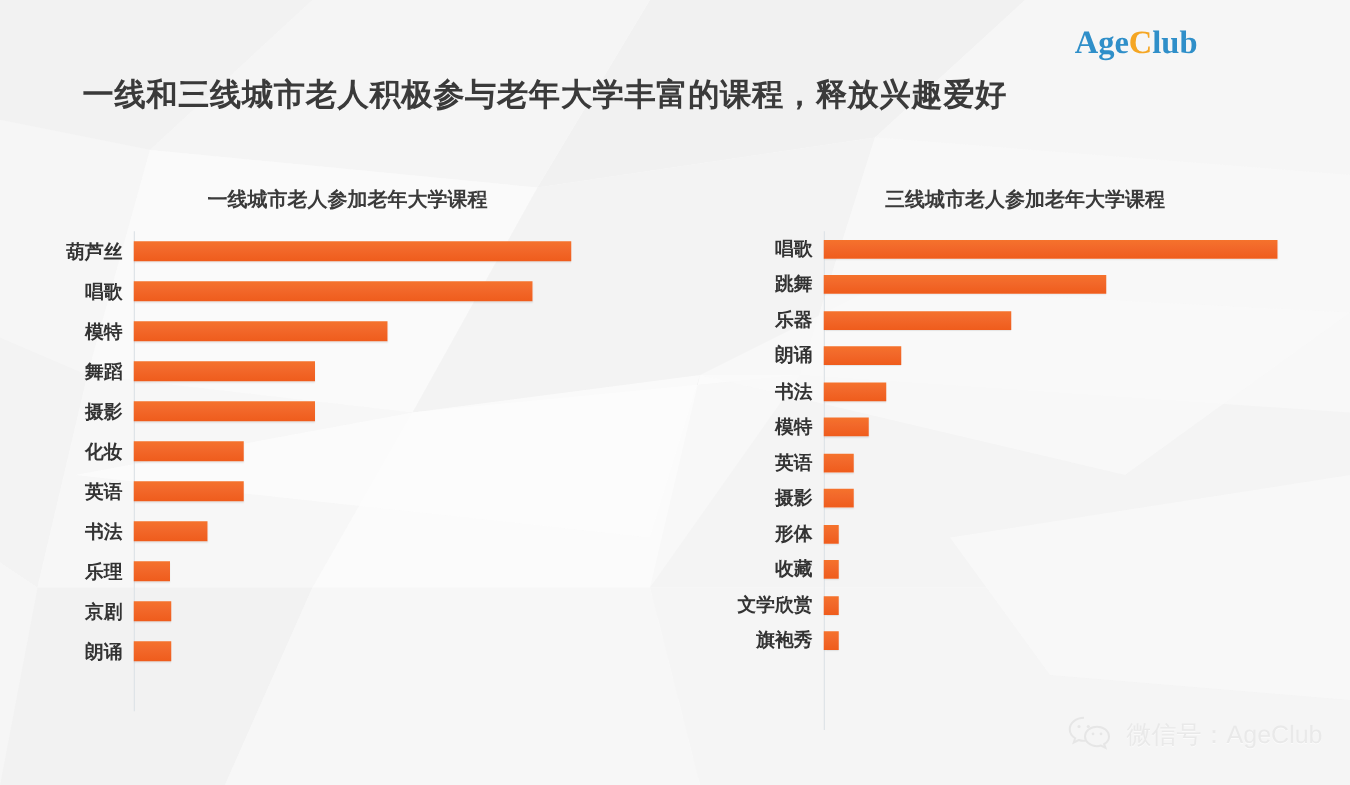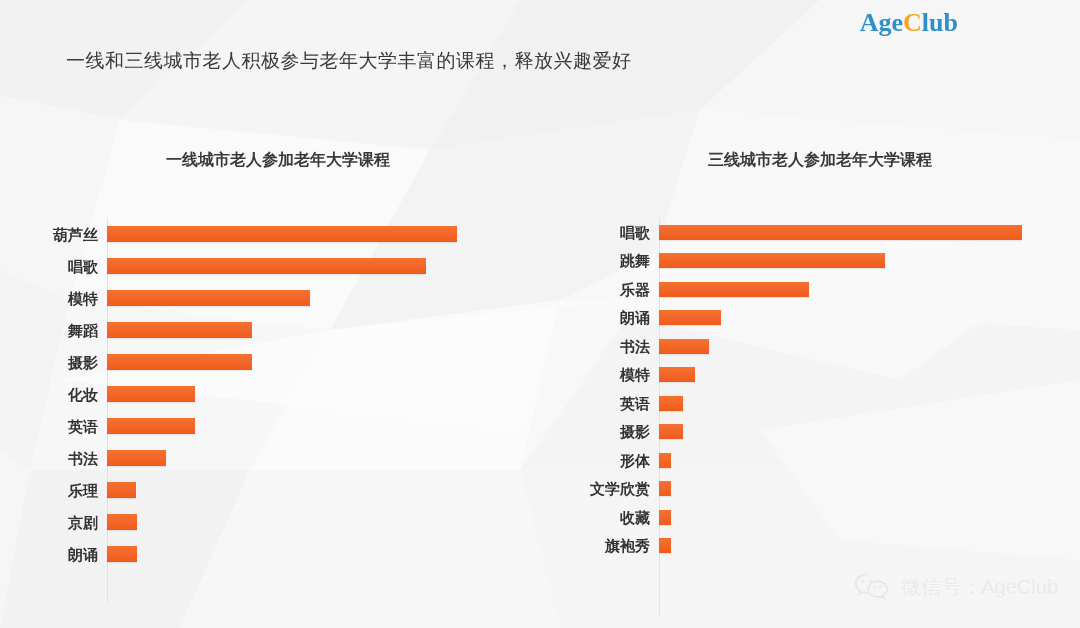--- a/index.html
+++ b/index.html
@@ -28,21 +28,21 @@
     inset: 0;
     width: 1080px;
     height: 628px;
     z-index: 0;
     pointer-events: none;
   }
 
   
   .header {
     position: absolute;
-    top: 0; left: 0;
+    top: 11px; left: 0;
     width: 984px;
     height: 96px;
     z-index: 3;
   }
 
   .logo {
     position: absolute;
     right: 26px;
     top: 8px;
     font-family: "Liberation Serif", "DejaVu Serif", serif;
@@ -52,22 +52,22 @@
     white-space: nowrap;
   }
   .logo .part-a { color: #2f8fc9; }
   .logo .part-b { color: #f5a623; }
   .logo .part-c { color: #2f8fc9; }
 
   .slide-title {
     position: absolute;
     left: 66px;
     top: 48px;
-    font-size: 19px;
-    font-weight: normal;
+    font-size: 25px;
+    font-weight: bold;
     color: #3a3a3a;
     letter-spacing: 0.5px;
     white-space: nowrap;
   }
 
   
   .chart-area {
     position: absolute;
     z-index: 2;
   }
@@ -80,21 +80,21 @@
     color: #3a3a3a;
     text-align: center;
     white-space: nowrap;
     margin: 0;
   }
   #chart-left .chart-title  { padding-left: 16px; }
   #chart-right .chart-title { padding-left: 20px; }
 
   .plot {
     position: relative;
-    margin-top: 47px;
+    margin-top: 14px;
   }
 
   .axis-line {
     position: absolute;
     top: 0;
     width: 1px;
     background: #dfe4e8;
   }
 
   .bar-row {
@@ -275,25 +275,25 @@
           </div>
           <div class="bar-row">
             <div class="bar-label">摄影</div>
             <div class="bar" style="width: 24px;"></div>
           </div>
           <div class="bar-row">
             <div class="bar-label">形体</div>
             <div class="bar" style="width: 12px;"></div>
           </div>
           <div class="bar-row">
+            <div class="bar-label">收藏</div>
+            <div class="bar" style="width: 12px;"></div>
+          </div>
+          <div class="bar-row">
             <div class="bar-label">文学欣赏</div>
-            <div class="bar" style="width: 12px;"></div>
-          </div>
-          <div class="bar-row">
-            <div class="bar-label">收藏</div>
             <div class="bar" style="width: 12px;"></div>
           </div>
           <div class="bar-row">
             <div class="bar-label">旗袍秀</div>
             <div class="bar" style="width: 12px;"></div>
           </div>
         </div>
     </div>
   </div>
 

